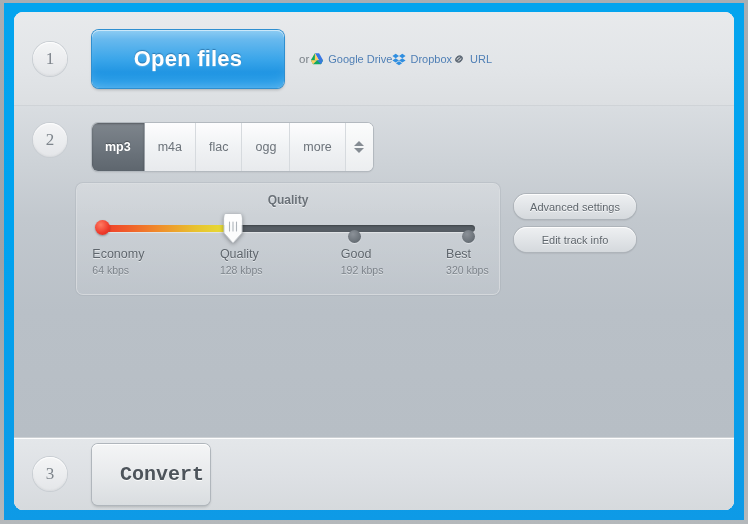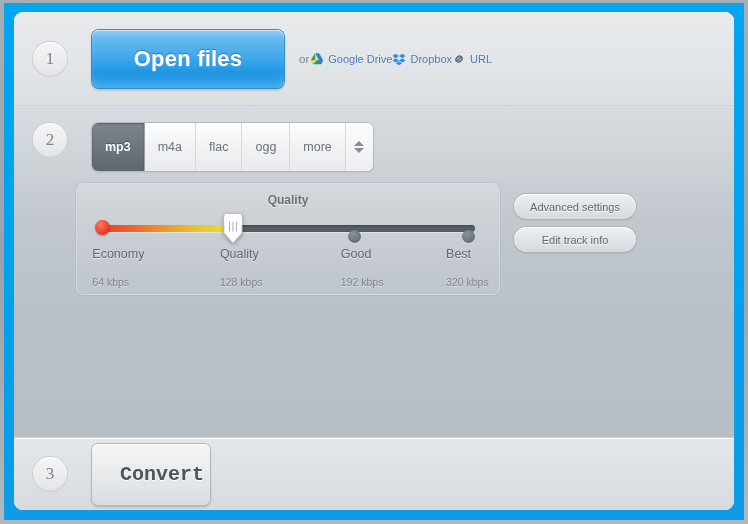--- a/index.html
+++ b/index.html
@@ -277,21 +277,21 @@
     white-space: nowrap;
   }
   .qlabel .nm {
     display: block;
     font-size: 12.5px;
     color: #5f666d;
     text-shadow: 0 1px 0 rgba(255,255,255,0.55);
   }
   .qlabel .kb {
     display: block;
-    margin-top: 15px;
+    margin-top: 3px;
     font-size: 10.5px;
     color: #7d848b;
     text-shadow: 0 1px 0 rgba(255,255,255,0.45);
   }
 
   .side-buttons { display: flex; flex-direction: column; gap: 8px; padding-top: 10px; }
   .pill-btn {
     width: 122px;
     height: 25px;
     border: none;

